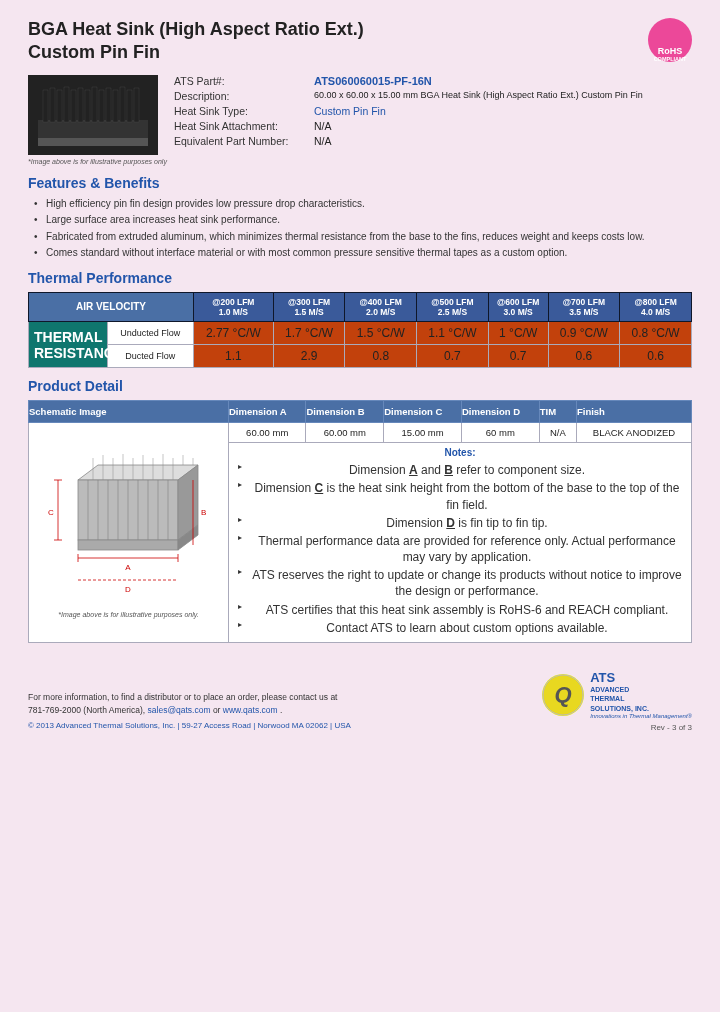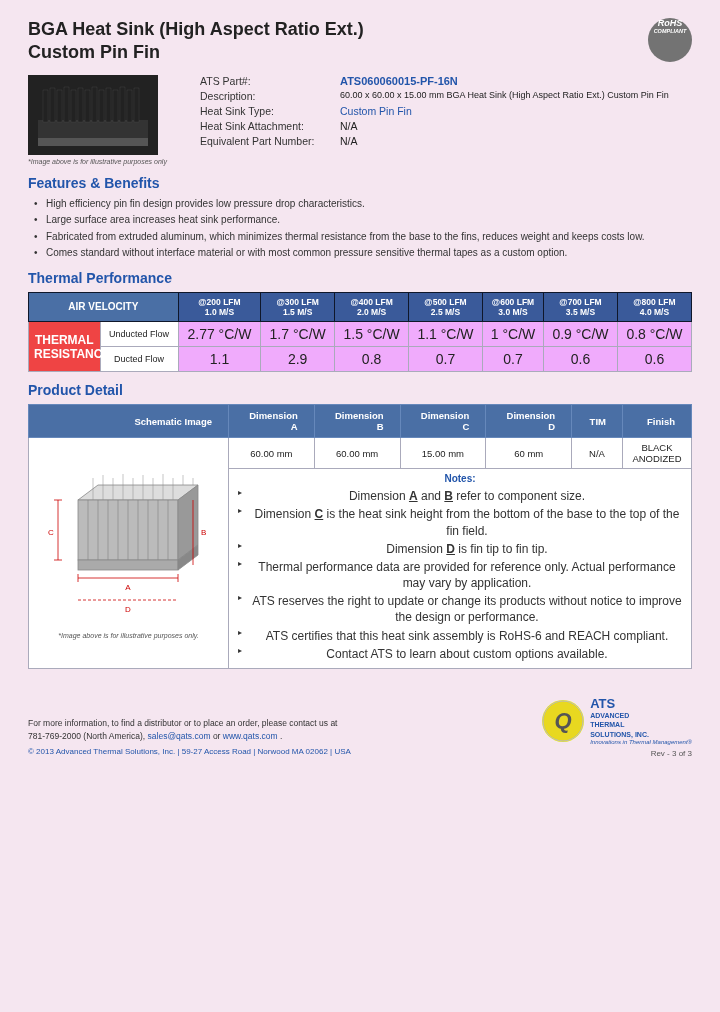--- a/index.html
+++ b/index.html
@@ -28,39 +28,38 @@
     .main-title {
       font-size: 18px;
       font-weight: bold;
       color: #222;
       line-height: 1.3;
     }
     .rohs-badge {
       width: 44px;
       height: 44px;
       border-radius: 50%;
-      background: #737373;
+      background: #ec4899;
       display: flex;
       align-items: center;
-      justify-content: flex-start;
+      justify-content: flex-end;
       flex-direction: column;
       color: white;
       font-size: 7px;
       font-weight: bold;
       text-align: center;
       flex-shrink: 0;
-      font-style: italic;
     }
     .rohs-badge .rohs-text { font-size: 9px; font-weight: bold; }
     .rohs-badge .compliant-text { font-size: 5.5px; }
 
     
     .product-info-section {
       display: flex;
-      gap: 32px;
+      gap: 6px;
       margin-bottom: 8px;
     }
     .product-image-area {
       flex-shrink: 0;
       width: 140px;
     }
     .product-image-box {
       width: 130px;
       height: 80px;
       background: #222;
@@ -156,22 +155,22 @@
       font-weight: bold;
     }
     .thermal-table .lfm-header {
       background: #3a5a9a;
       color: white;
     }
     .thermal-table td {
       padding: 4px 5px;
       border: 1px solid #aab;
       text-align: center;
-      background: #f0abfc;
-      font-size: 14px;
+      background: #c2410c;
+      font-size: 12px;
     }
     .thermal-table .sub-label {
       background: #ffffff;
       text-align: center;
       font-size: 9px;
     }
     .tr-label-group {
       background: #4a6fa5;
       color: white;
       font-weight: bold;
@@ -183,22 +182,22 @@
     
     .product-detail-table {
       width: 100%;
       border-collapse: collapse;
       margin-bottom: 8px;
       font-size: 9.5px;
     }
     .product-detail-table th {
       background: #4a6fa5;
       color: white;
-      padding: 5px 16px;
-      text-align: right;
+      padding: 5px 0;
+      text-align: left;
       border: 1px solid #6688bb;
       font-size: 9.5px;
     }
     .product-detail-table td {
       padding: 4px 5px;
       border: 1px solid #aab;
       text-align: center;
       background: white;
       font-size: 9.5px;
       vertical-align: middle;
@@ -432,21 +431,21 @@
           <div>3.5 M/S</div>
         </th>
         <th class="lfm-header">
           <div>@800 LFM</div>
           <div>4.0 M/S</div>
         </th>
       </tr>
     </thead>
     <tbody>
       <tr>
-        <td class="tr-label-group" rowspan="2" style="font-size:12px; writing-mode:horizontal-tb; max-width:65px; background:#ef4444; color:white;">THERMAL RESISTANCE</td>
+        <td class="tr-label-group" rowspan="2" style="font-size:14px; writing-mode:horizontal-tb; max-width:65px; background:#0f766e; color:white;">THERMAL RESISTANCE</td>
         <td class="sub-label">Unducted Flow</td>
         <td>2.77 °C/W</td>
         <td>1.7 °C/W</td>
         <td>1.5 °C/W</td>
         <td>1.1 °C/W</td>
         <td>1 °C/W</td>
         <td>0.9 °C/W</td>
         <td>0.8 °C/W</td>
       </tr>
       <tr>

